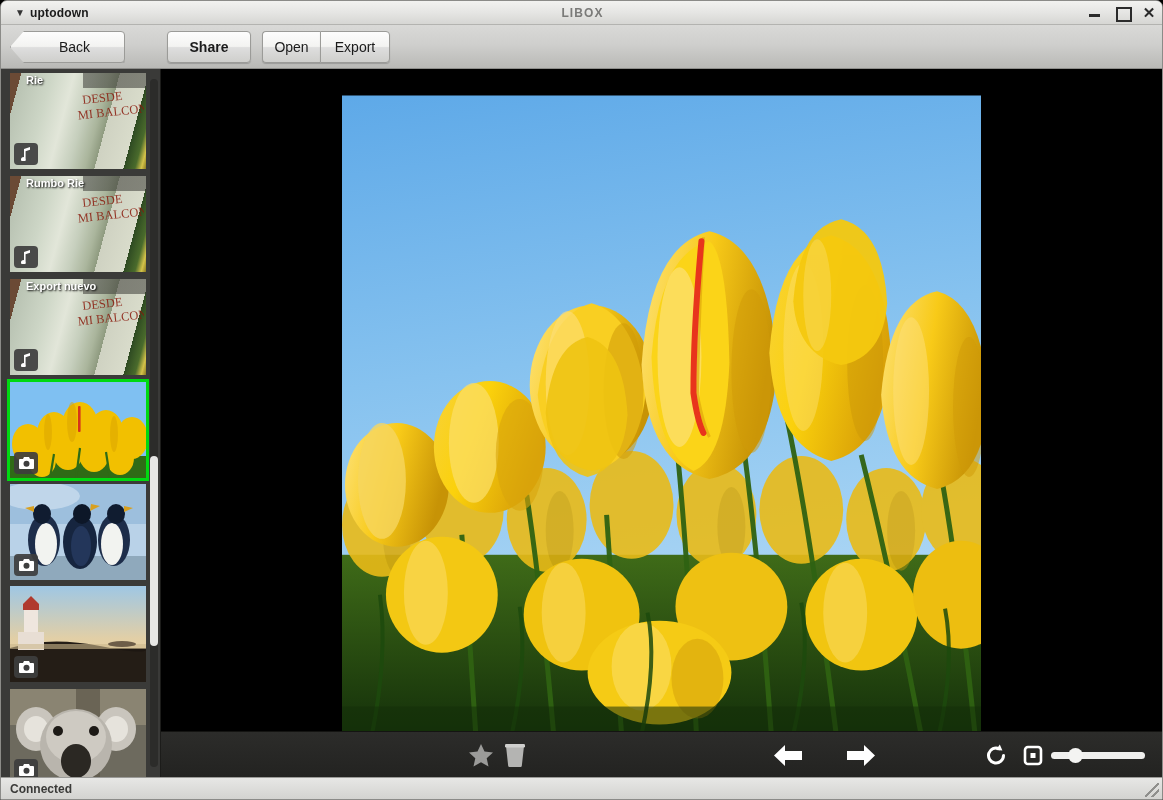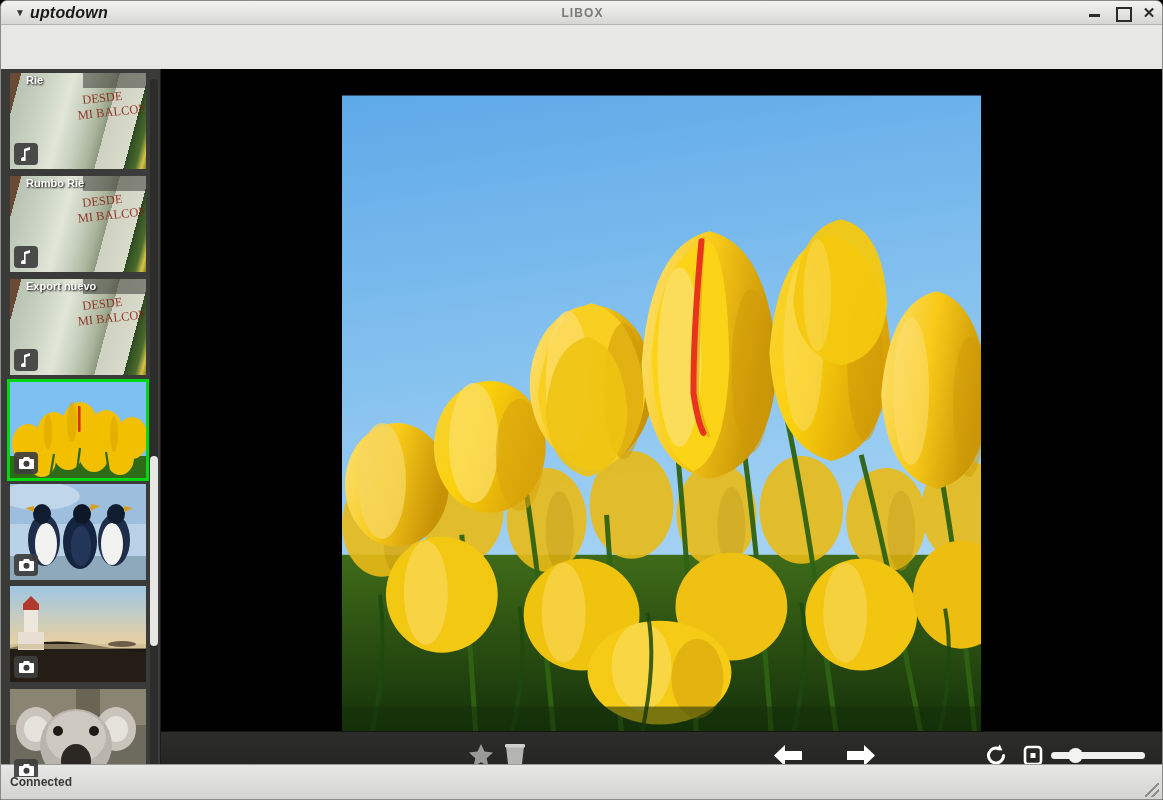--- a/index.html
+++ b/index.html
@@ -24,21 +24,21 @@
     background: linear-gradient(180deg,#f2f2f0 0%, #e4e4e2 55%, #d6d6d3 100%);
     border-bottom: 1px solid #b3b3b0;
     border-radius: 6px 6px 0 0;
   }
   #acct {
     position: absolute; left: 8px; top: 2px; height: 20px;
     display: flex; align-items: center; gap: 5px;
     padding: 0 6px; cursor: pointer;
   }
   #acct .chev { font-size: 10px; color: #333; line-height: 1; }
-  #acct .nm { font-size: 16px; font-weight: bold; color: #1a1a1a; letter-spacing: .2px; font-style: italic; }
+  #acct .nm { font-size: 12px; font-weight: bold; color: #1a1a1a; letter-spacing: .2px; }
   #wintitle {
     position: absolute; left: 0; top: 0; width: 1163px; height: 24px;
     display: flex; align-items: center; justify-content: center;
     font-size: 12px; font-weight: bold; color: #7a7a78; letter-spacing: 1.1px;
     pointer-events: none;
   }
   #winctl {
     position: absolute; right: 8px; top: 0; height: 24px;
     display: flex; align-items: center; gap: 13px;
   }
@@ -172,21 +172,21 @@
     position: absolute; left: 890px; top: 20px; width: 94px; height: 7px;
     background: #f0f0ee; border-radius: 4px; cursor: pointer;
   }
   #zoom-handle {
     position: absolute; left: 8px; top: -4px; width: 15px; height: 15px;
     background: #f4f4f2; border-radius: 50%;
   }
 
   
   #statusbar {
-    position: absolute; left: 0; right: 0; bottom: 0; height: 35px;
+    position: absolute; left: 0; right: 0; bottom: 0; height: 22px;
     background: linear-gradient(180deg,#e7e7e5 0%, #d3d3d0 100%);
     border-top: 1px solid #9a9a97;
     display: flex; align-items: center;
   }
   #status-text { font-size: 12px; font-weight: bold; color: #3a3a38; margin-left: 9px; }
   #grip {
     position:absolute; right:3px; bottom:2px; width:14px; height:14px;
     background:
       linear-gradient(135deg, transparent 45%, #8f8f8c 45%, #8f8f8c 55%, transparent 55%),
       linear-gradient(135deg, transparent 70%, #8f8f8c 70%, #8f8f8c 80%, transparent 80%);
@@ -203,20 +203,26 @@
       <span class="nm">uptodown</span>
     </div>
     <div id="wintitle">LIBOX</div>
     <div id="winctl">
       <div class="wbtn min"></div>
       <div class="wbtn max"></div>
       <div class="wbtn cls">✕</div>
     </div>
   </div>
 
+  <div id="toolbar">
+    <div class="btn" id="btn-back">Back</div>
+    <div class="btn" id="btn-share">Share</div>
+    <div class="btn" id="btn-open">Open</div>
+    <div class="btn" id="btn-export">Export</div>
+  </div>
 
   <div id="sidebar">
 
     <div class="thumb" style="top:4px">
       <div class="art art-audio"></div>
       <svg class="scribble" viewBox="0 0 100 70">
         <text x="16" y="26" font-family="Liberation Serif, serif" font-size="17" fill="#8a1a0c" transform="rotate(-6 16 26)">DESDE</text>
         <text x="10" y="47" font-family="Liberation Serif, serif" font-size="17" fill="#8a1a0c" transform="rotate(-6 10 47)">MI BALCON</text>
       </svg>
       <div class="cap">Rie</div>

